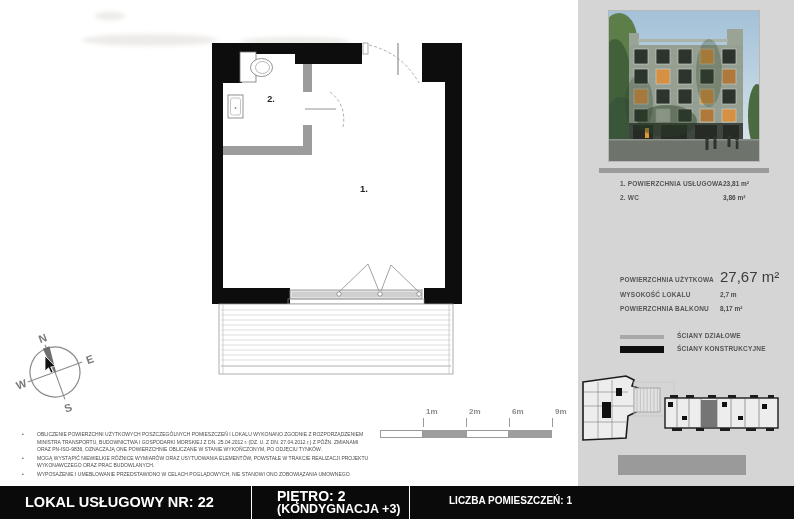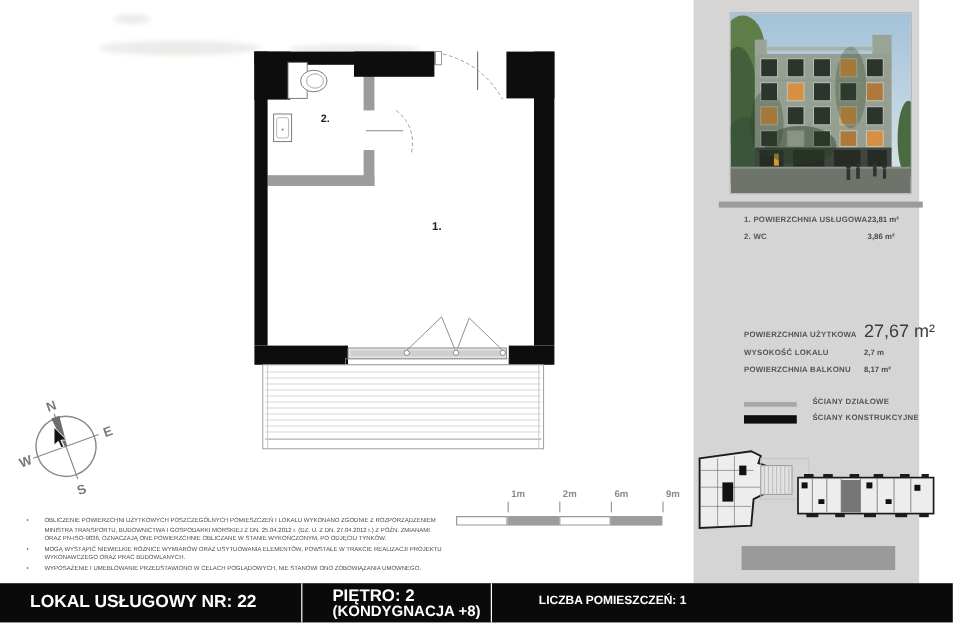--- a/index.html
+++ b/index.html
@@ -1,20 +1,20 @@
 <!DOCTYPE html>
 <html><head>
 <meta charset="utf-8">
 <style>
   html,body{margin:0;padding:0;background:#fff;}
   #sheet{position:relative;width:800px;height:519px;background:#ffffff;overflow:hidden;
          font-family:"Liberation Sans", sans-serif;}
   .abs{position:absolute;}
   
-  #panel{position:absolute;left:578px;top:0;width:188px;height:486px;background:#d5d5d5;}
+  #panel{position:absolute;left:578px;top:0;width:216px;height:486px;background:#d5d5d5;}
   .panel-label{font-size:6.5px;font-weight:700;color:#555;letter-spacing:.2px;white-space:nowrap;}
   .panel-value{font-size:6.5px;font-weight:700;color:#4a4a4a;white-space:nowrap;}
   .big-value{font-size:15px;font-weight:400;color:#3c3c3c;white-space:nowrap;}
   
   #footer{position:absolute;left:0;top:486px;width:794px;height:33px;background:#0a0a0a;}
   .footer-text{position:absolute;color:#ffffff;font-weight:700;white-space:nowrap;}
   .footer-sep{position:absolute;top:0;width:1px;height:33px;background:#ffffff;}
   
   #disclaimer{position:absolute;left:20px;top:431px;width:352px;color:#4a4a4a;}
   .bullet-row{position:relative;padding-left:17px;font-size:5px;line-height:1.5;margin-bottom:1px;}
@@ -322,18 +322,18 @@
       </g>
     </svg>
 
     <div class="abs" style="left:40px;top:455px;width:128px;height:20px;background:#9a9a9a;"></div>
   </div>
 
   <div id="footer">
     <span class="footer-text" style="left:25px;top:8px;font-size:14.5px;">LOKAL USŁUGOWY NR: 22</span>
     <div class="footer-sep" style="left:251px;"></div>
     <span class="footer-text" style="left:277px;top:2px;font-size:14px;">PIĘTRO: 2</span>
-    <span class="footer-text" style="left:277px;top:16px;font-size:12.5px;">(KONDYGNACJA +8)</span>
+    <span class="footer-text" style="left:277px;top:16px;font-size:12.5px;">(KONDYGNACJA +3)</span>
     <div class="footer-sep" style="left:409px;"></div>
     <span class="footer-text" style="left:425px;top:9px;font-size:10px;padding-left:24px;">LICZBA POMIESZCZEŃ: 1</span>
   </div>
 
 </div>
 
 </body></html>

